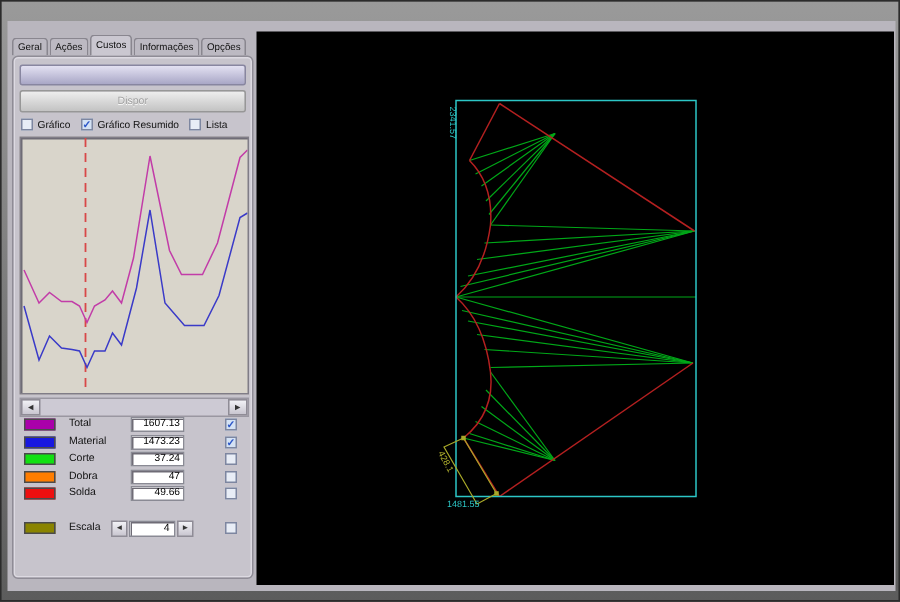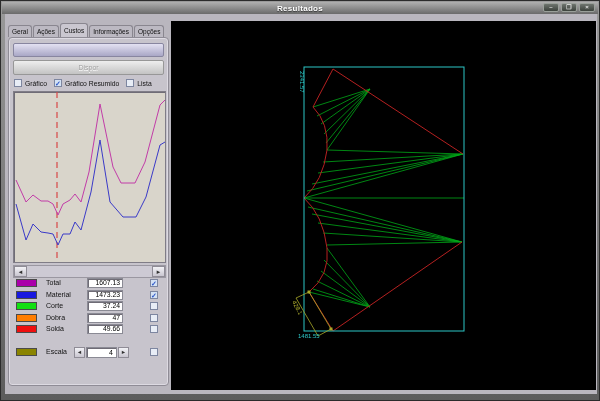--- a/index.html
+++ b/index.html
@@ -59,28 +59,20 @@
     text-align:right; padding-right:3px; }
 
   
   .cad { position:absolute; left:166px; top:7px; width:425px; height:369px; background:#000; }
   svg { display:block; }
 </style>
 </head>
 <body>
 
 <div class="window">
-  <div class="titlebar">
-    <span class="title">Resultados</span>
-    <div class="tb-btns">
-      <div class="tb-btn">–</div>
-      <div class="tb-btn">❐</div>
-      <div class="tb-btn">×</div>
-    </div>
-  </div>
 
   <div class="body">
 
     <div class="tabs" id="tabs">
         <div class="tab">Geral</div>
         <div class="tab">Ações</div>
         <div class="tab active">Custos</div>
         <div class="tab">Informações</div>
         <div class="tab">Opções</div>
       </div>

